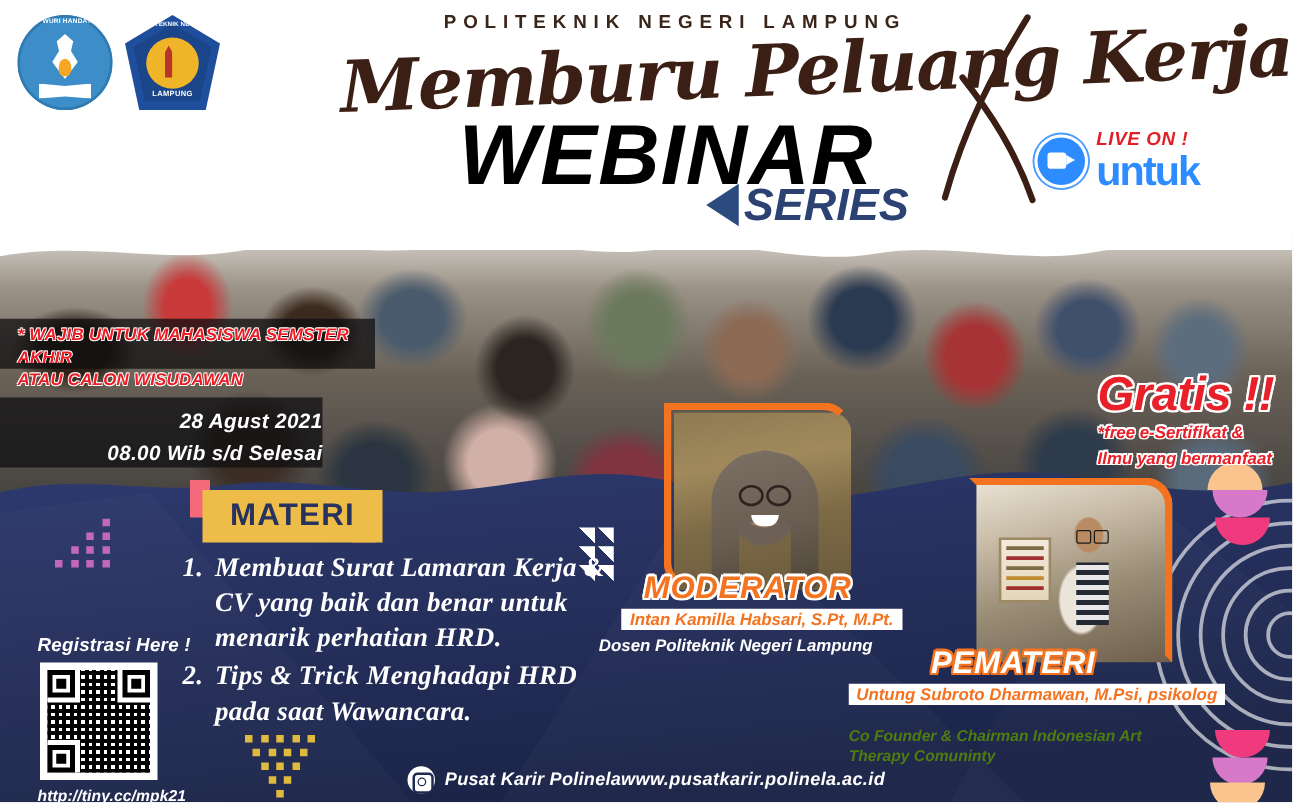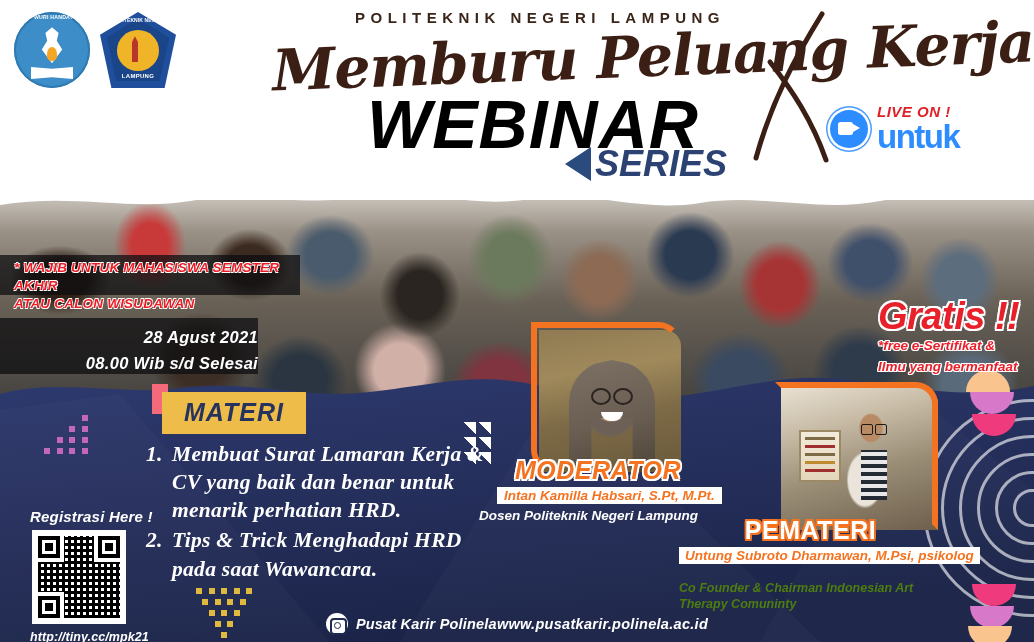--- a/index.html
+++ b/index.html
@@ -163,21 +163,21 @@
     z-index:4; overflow:hidden;
   }
 
   
   .pink-sq { position:absolute; background:#f56a7b; z-index:7; }
   .materi-tag {
     position:absolute; left:162px; top:392px; z-index:8;
     background:#eebd49; padding:6px 22px 7px 22px;
   }
   .materi-word {
-    font-size:25px; font-weight:bold; font-style:italic;
+    font-size:25px; font-weight:bold; 
     color:#27335f; letter-spacing:1px;
   }
   .materi-list {
     position:absolute; left:146px; top:440px; width:350px; z-index:8;
     font-family:"Liberation Serif", serif;
     font-style:italic; font-weight:bold;
     color:#ffffff; font-size:21.5px; line-height:1.31;
     letter-spacing:0.3px;
   }
   .materi-item { display:flex; margin-bottom:2px; }
@@ -364,21 +364,21 @@
     border:1.6px solid #1f1a16; border-radius:2px;
   }
   .spk-glasses::before { left:0; }
   .spk-glasses::after { right:0; }
   .spk-stripes {
     position:absolute; left:80px; top:62px; width:26px; height:50px;
     background:repeating-linear-gradient(0deg, #232a33 0 4px, #e8e8e8 4px 8px);
   }
   .spk-title-band { position:relative; margin-top:-14px; z-index:11; }
   .spk-word {
-    font-size:25px; font-weight:bold; 
+    font-size:25px; font-weight:bold; font-style:italic;
     color:#ffffff; letter-spacing:0.5px; text-align:center;
     text-shadow:1.6px 1.6px 0 #f47321, -1.6px -1.6px 0 #f47321, 1.6px -1.6px 0 #f47321,
                 -1.6px 1.6px 0 #f47321, 0 1.8px 0 #f47321, 0 -1.8px 0 #f47321,
                 1.8px 0 0 #f47321, -1.8px 0 0 #f47321;
     white-space:nowrap; margin-left:-92px;
   }
   .spk-name {
     display:inline-block; background:#fff; color:#f47321;
     font-size:13.5px; font-weight:bold; font-style:italic;
     padding:1px 6px; margin-top:2px; white-space:nowrap;

